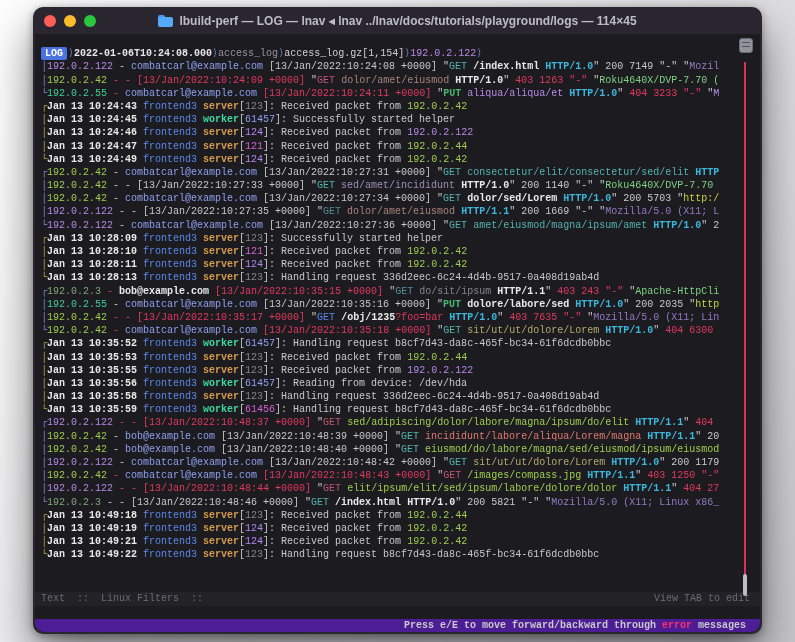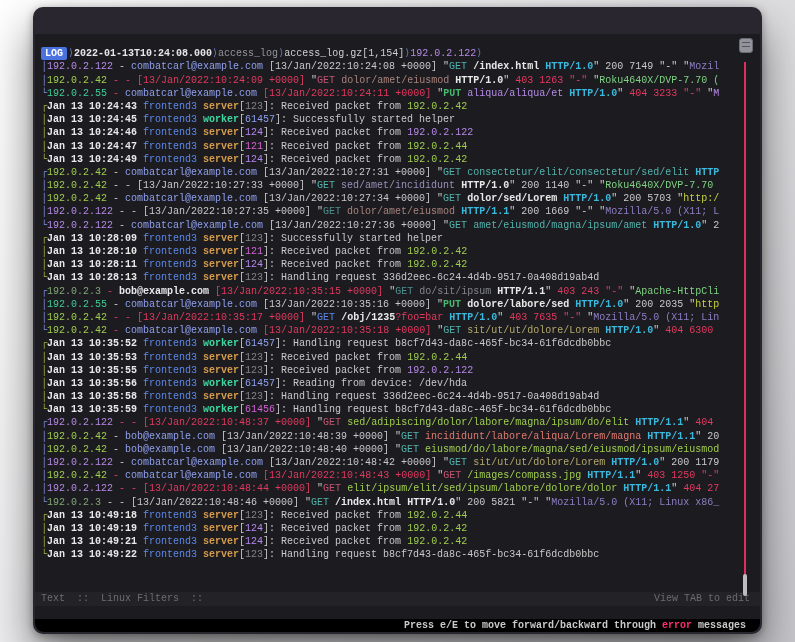--- a/index.html
+++ b/index.html
@@ -28,45 +28,56 @@
   .crumb-ts{color:#e6e6e6;font-weight:bold;}
   .crumb-dim{color:#93939a;}
   .crumb-file{color:#cfcfcf;}
   .crumb-ip{color:#b68ae6;}
   .marker{display:inline-block;width:1ch;}
   .files-bar{position:absolute;left:0;right:0;bottom:26.4px;height:13.2px;background:#232227;
     color:#6c6c75;display:flex;justify-content:space-between;padding:0 10px 0 6px;white-space:pre;}
   .status-bar{position:absolute;left:0;right:0;bottom:13.2px;height:13.2px;background:#3a3940;
     color:#ededed;font-weight:bold;display:flex;padding:0 0 0 6px;white-space:pre;}
   .status-bar .help{margin-left:auto;margin-right:72px;}
-  .prompt-row{position:absolute;left:0;right:0;bottom:0;height:13.2px;background:#000000;
+  .prompt-row{position:absolute;left:0;right:0;bottom:0;height:13.2px;background:#4c1d95;
     text-align:right;padding-right:14px;font-weight:bold;white-space:pre;}
   .err-line{position:absolute;right:14px;top:28px;width:2px;height:528px;background:#dd2f5c;}
   .thumb-top{position:absolute;right:7px;top:4px;width:14px;height:15px;background:#93939b;
     border:1px solid #6b6b72;border-radius:3px;box-sizing:border-box;}
   .thumb-top i{display:block;height:1px;background:#55555c;margin:3px 2px 0 2px;}
   .thumb-bottom{position:absolute;right:13px;top:540px;width:4px;height:22px;background:#bcbcc2;border-radius:2px;}
 </style>
 </head>
 <body>
 
 <div class="stage">
   <div class="window">
 
+    <div class="titlebar">
+      <div class="lights">
+        <span class="light r"></span>
+        <span class="light y"></span>
+        <span class="light g"></span>
+      </div>
+      <div class="title">
+        <span class="folder"></span>
+        <span>lbuild-perf — LOG — lnav ◂ lnav ../lnav/docs/tutorials/playground/logs — 114×45</span>
+      </div>
+    </div>
 
     <div class="term">
 
       <div class="row clockrow">
         
       </div>
 
       <div class="row crumbrow">
         <span class="badge">LOG</span>
         <span class="crumb-sep">⟩</span>
-        <span class="crumb-ts">2022-01-13T10:24:08.000</span>
+        <span class="crumb-ts">2022-01-06T10:24:08.000</span>
         <span class="crumb-sep">⟩</span>
         <span class="crumb-dim">access_log</span>
         <span class="crumb-sep">⟩</span>
         <span class="crumb-file">access_log.gz[1,154]</span>
         <span class="crumb-sep">⟩</span>
         <span class="crumb-ip">192.0.2.122</span>
         <span class="crumb-sep">⟩</span>
       </div>
 
       <div>

